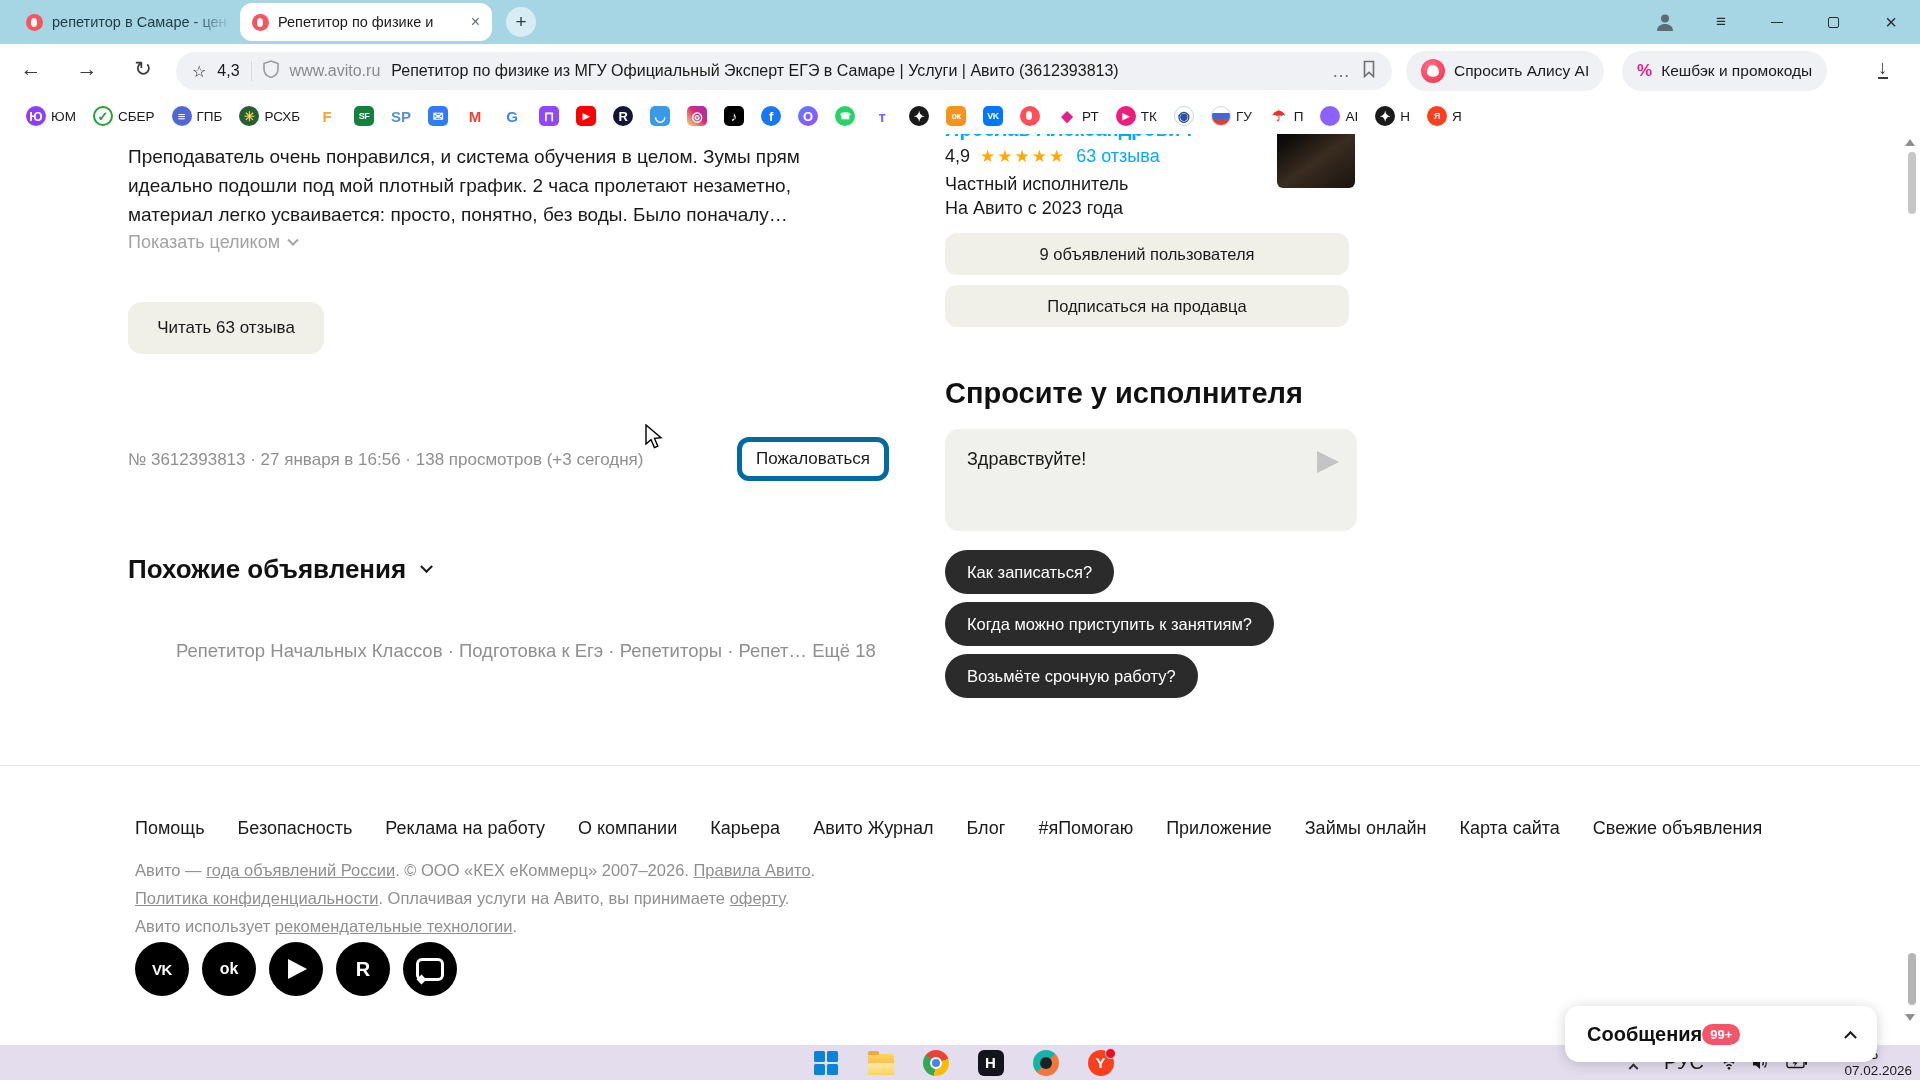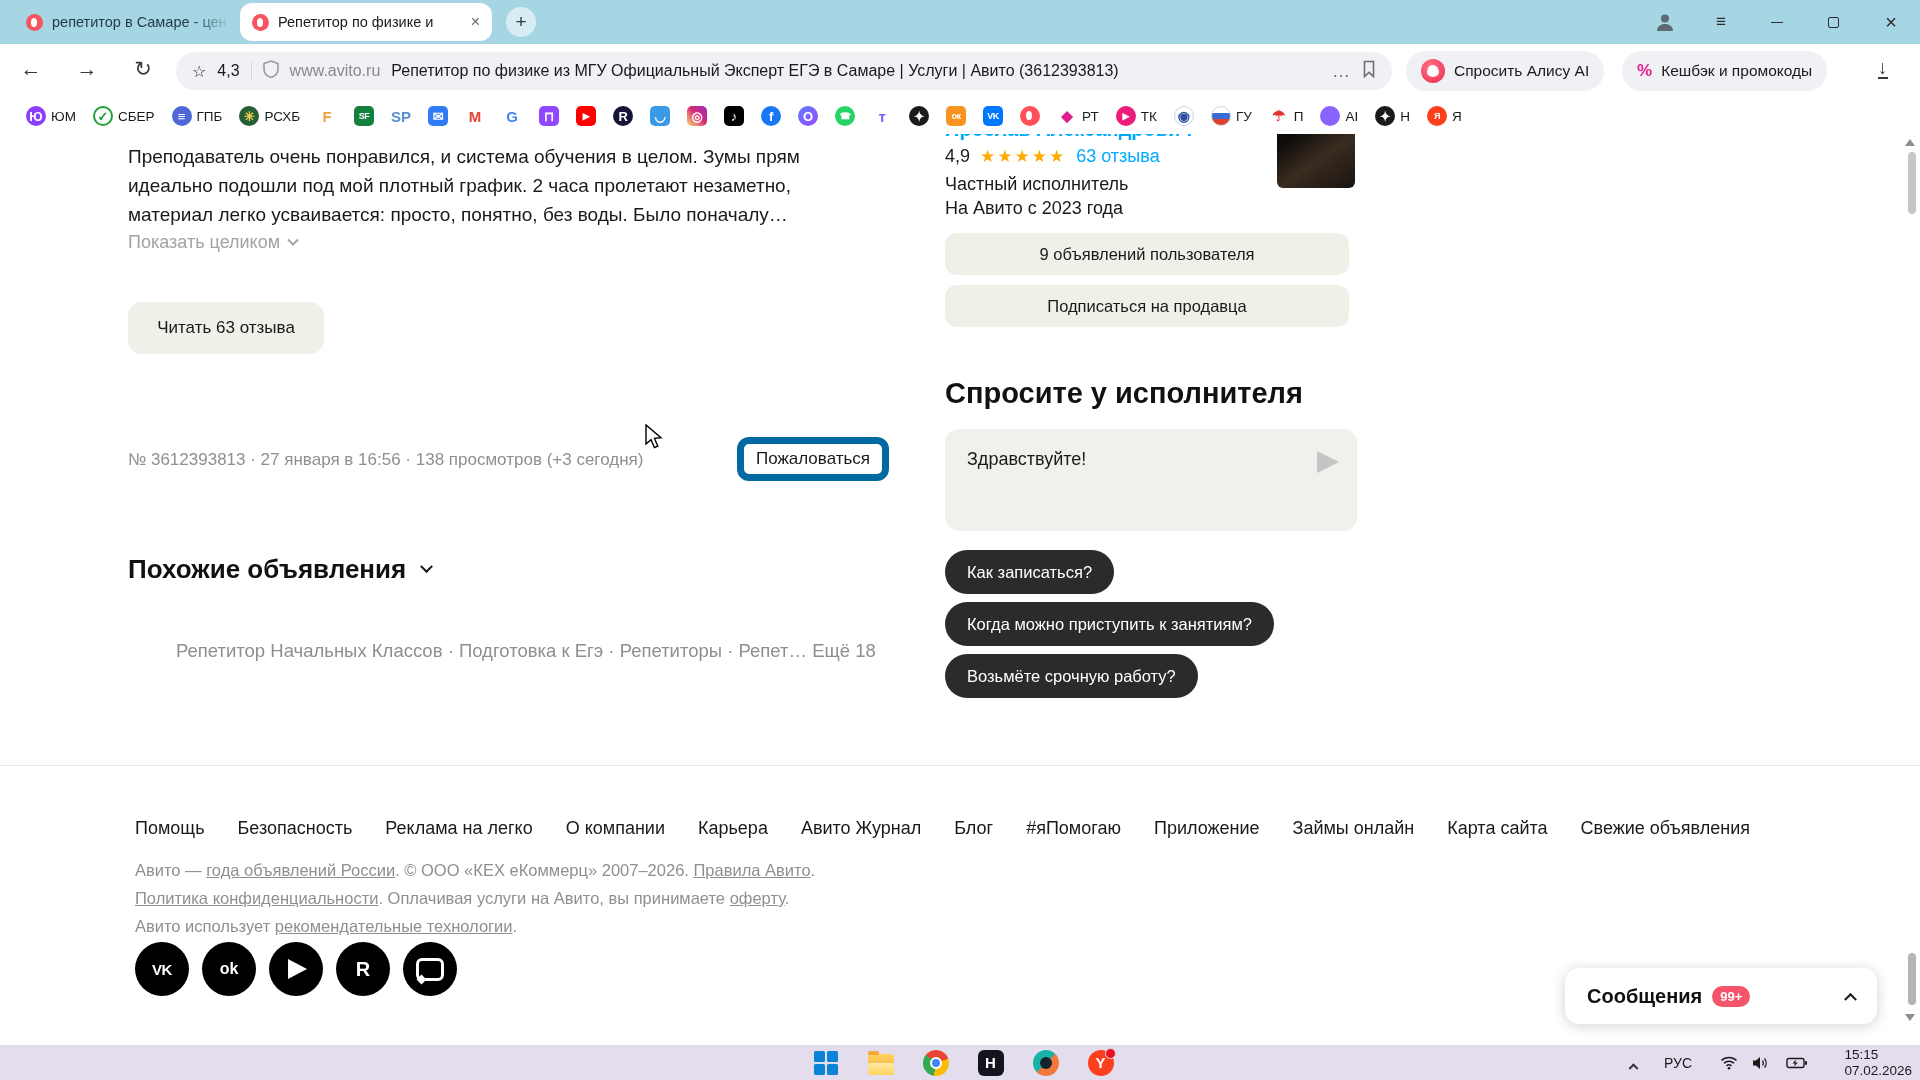--- a/index.html
+++ b/index.html
@@ -62,21 +62,21 @@
   
   .page { position:absolute; left:0; top:134px; width:1920px; height:911px; background:#fff; overflow:hidden; z-index:1; }
   .review { position:absolute; left:128px; top:8px; width:690px; font-size:19px; line-height:29px; color:#1a1a1a; }
   .showfull { position:absolute; left:128px; top:98px; font-size:18px; color:#a3a3a3; display:flex; align-items:center; gap:9px; }
   .chev { display:inline-block; width:8px; height:8px; border-right:2px solid currentColor; border-bottom:2px solid currentColor;
           transform:rotate(45deg) translate(-2px,-2px); }
   .chev-up { transform:rotate(-135deg) translate(-2px,-2px); }
   .btn-reviews { position:absolute; left:128px; top:168px; width:196px; height:52px; background:#f0efe8; border-radius:14px;
                  display:flex; align-items:center; justify-content:center; font-size:17px; color:#1a1a1a; }
   .meta { position:absolute; left:128px; top:316px; font-size:17px; color:#8f8f8f; }
-  .btn-report { position:absolute; left:737px; top:303px; width:152px; height:44px; border:7px solid #0369a1; border-radius:12px;
+  .btn-report { position:absolute; left:737px; top:303px; width:152px; height:44px; border:5px solid #0369a1; border-radius:12px;
                 background:#fff; display:flex; align-items:center; justify-content:center; font-size:17px; color:#1a1a1a; }
   .similar-h { position:absolute; left:128px; top:420px; font-size:26px; font-weight:700; color:#111;
                display:flex; align-items:center; gap:16px; }
   .similar-h .chev { width:9px; height:9px; border-width:2.5px; color:#1a1a1a; }
   .similar-links { position:absolute; left:128px; top:506px; font-size:18.5px; color:#8f8f8f;margin-left:48px; }
 
   
   .seller-name { position:absolute; left:945px; top:-16px; font-size:20px; font-weight:600; color:#00aaff; }
   .rating-row { position:absolute; left:945px; top:12px; font-size:18px; color:#1a1a1a; display:flex; align-items:center; gap:10px; }
   .stars { color:#ffaa00; font-size:17px; letter-spacing:2px; }
@@ -106,22 +106,22 @@
   .soc-vk { font-size:15px; letter-spacing:-0.5px; }
   .soc-odnoklassniki { font-size:16px; }
   .soc-rutube { font-size:20px; }
   .soc-telegram::after { content:''; width:0; height:0; border-left:19px solid #fff; border-top:10px solid transparent;
          border-bottom:10px solid transparent; margin-left:3px; }
   .soc-dialog::after { content:''; width:22px; height:17px; border:3px solid #fff; border-radius:6px; }
   .soc-dialog::before { content:''; position:absolute; left:15px; bottom:13px; width:7px; height:7px; background:#fff;
          transform:rotate(45deg); }
 
   
-  .msgs { position:absolute; left:1565px; top:968px; width:312px; height:56px; background:#fff; border-radius:14px;
-          box-shadow:0 2px 14px rgba(0,0,0,.18); display:flex; align-items:center; gap:10px; padding:0 22px; z-index:40; }
+  .msgs { position:absolute; left:1565px; top:1006px; width:312px; height:56px; background:#fff; border-radius:14px;
+          box-shadow:0 2px 14px rgba(0,0,0,.18); display:flex; align-items:center; padding:0 22px; z-index:40; }
   .msgs .t { font-size:20px; font-weight:700; color:#111; }
   .badge { background:#f4556a; color:#fff; font-size:13px; font-weight:700; border-radius:11px; padding:3px 8px; }
   .msgs .chev { margin-left:auto; color:#1a1a1a; width:9px; height:9px; border-width:2.5px; }
 
   
   .sb-up, .sb-down { position:absolute; right:5px; width:0; height:0; z-index:20; }
   .sb-up { top:139px; border-left:5px solid transparent; border-right:5px solid transparent; border-bottom:7px solid #8f8f8f; }
   .sb-down { top:1014px; border-left:5px solid transparent; border-right:5px solid transparent; border-top:7px solid #8f8f8f; }
   .sb-t1 { position:absolute; right:4px; top:152px; width:8px; height:62px; background:#c6c6c6; border-radius:4px; z-index:20; }
   .sb-t2 { position:absolute; right:4px; top:953px; width:8px; height:52px; background:#b5b5b5; border-radius:4px; z-index:20; }
@@ -138,21 +138,21 @@
       background:conic-gradient(from -50deg, #ea4335 0 120deg, #fbbc05 120deg 240deg, #34a853 240deg 360deg); position:relative; }
   .tb-chrome::after { content:''; position:absolute; inset:7px; background:#4285f4; border:2.5px solid #fff; border-radius:50%; }
   .tb-h { width:26px; height:26px; background:#14151c; border-radius:6px; color:#fff; font-weight:700; font-size:15px;
           display:flex; align-items:center; justify-content:center; }
   .tb-colored { width:26px; height:26px; border-radius:50%; background:linear-gradient(135deg,#16b3a6 0 48%, #f2773a 52%); position:relative; }
   .tb-colored::after { content:''; position:absolute; inset:7px; background:#16232e; border-radius:50%; }
   .tb-yab { width:26px; height:26px; border-radius:50%; background:#fc3f1d; color:#fff; font-weight:700; font-size:15px;
             display:flex; align-items:center; justify-content:center; position:relative; }
   .tb-yab::after { content:''; position:absolute; right:-2px; top:-2px; width:9px; height:9px; background:#e81123; border:1.5px solid #e3ddee; border-radius:50%; }
   .tray { position:absolute; top:0; height:35px; display:flex; align-items:center; }
-  .tray-txt { font-size:14px; color:#1a1a1a; }
+  .tray-txt { font-size:20px; color:#1a1a1a; }
   .clock { position:absolute; right:8px; top:2px; font-size:13.5px; line-height:16px; color:#1a1a1a; }
 
   .person-ico svg, .tray svg { display:block; }
   .cursor { position:absolute; left:644px; top:424px; z-index:50; }
 </style>
 </head>
 <body>
 
 <div id="screen">
 
@@ -367,21 +367,21 @@
     <div class="chips" id="chips">
         <div class="chip">Как записаться?</div>
         <div class="chip">Когда можно приступить к занятиям?</div>
         <div class="chip">Возьмёте срочную работу?</div>
       </div>
 
     <div class="fdiv"></div>
     <div class="fnav" id="fnav">
         <span>Помощь</span>
         <span>Безопасность</span>
-        <span>Реклама на легко</span>
+        <span>Реклама на работу</span>
         <span>О компании</span>
         <span>Карьера</span>
         <span>Авито Журнал</span>
         <span>Блог</span>
         <span>#яПомогаю</span>
         <span>Приложение</span>
         <span>Займы онлайн</span>
         <span>Карта сайта</span>
         <span>Свежие объявления</span>
       </div>

